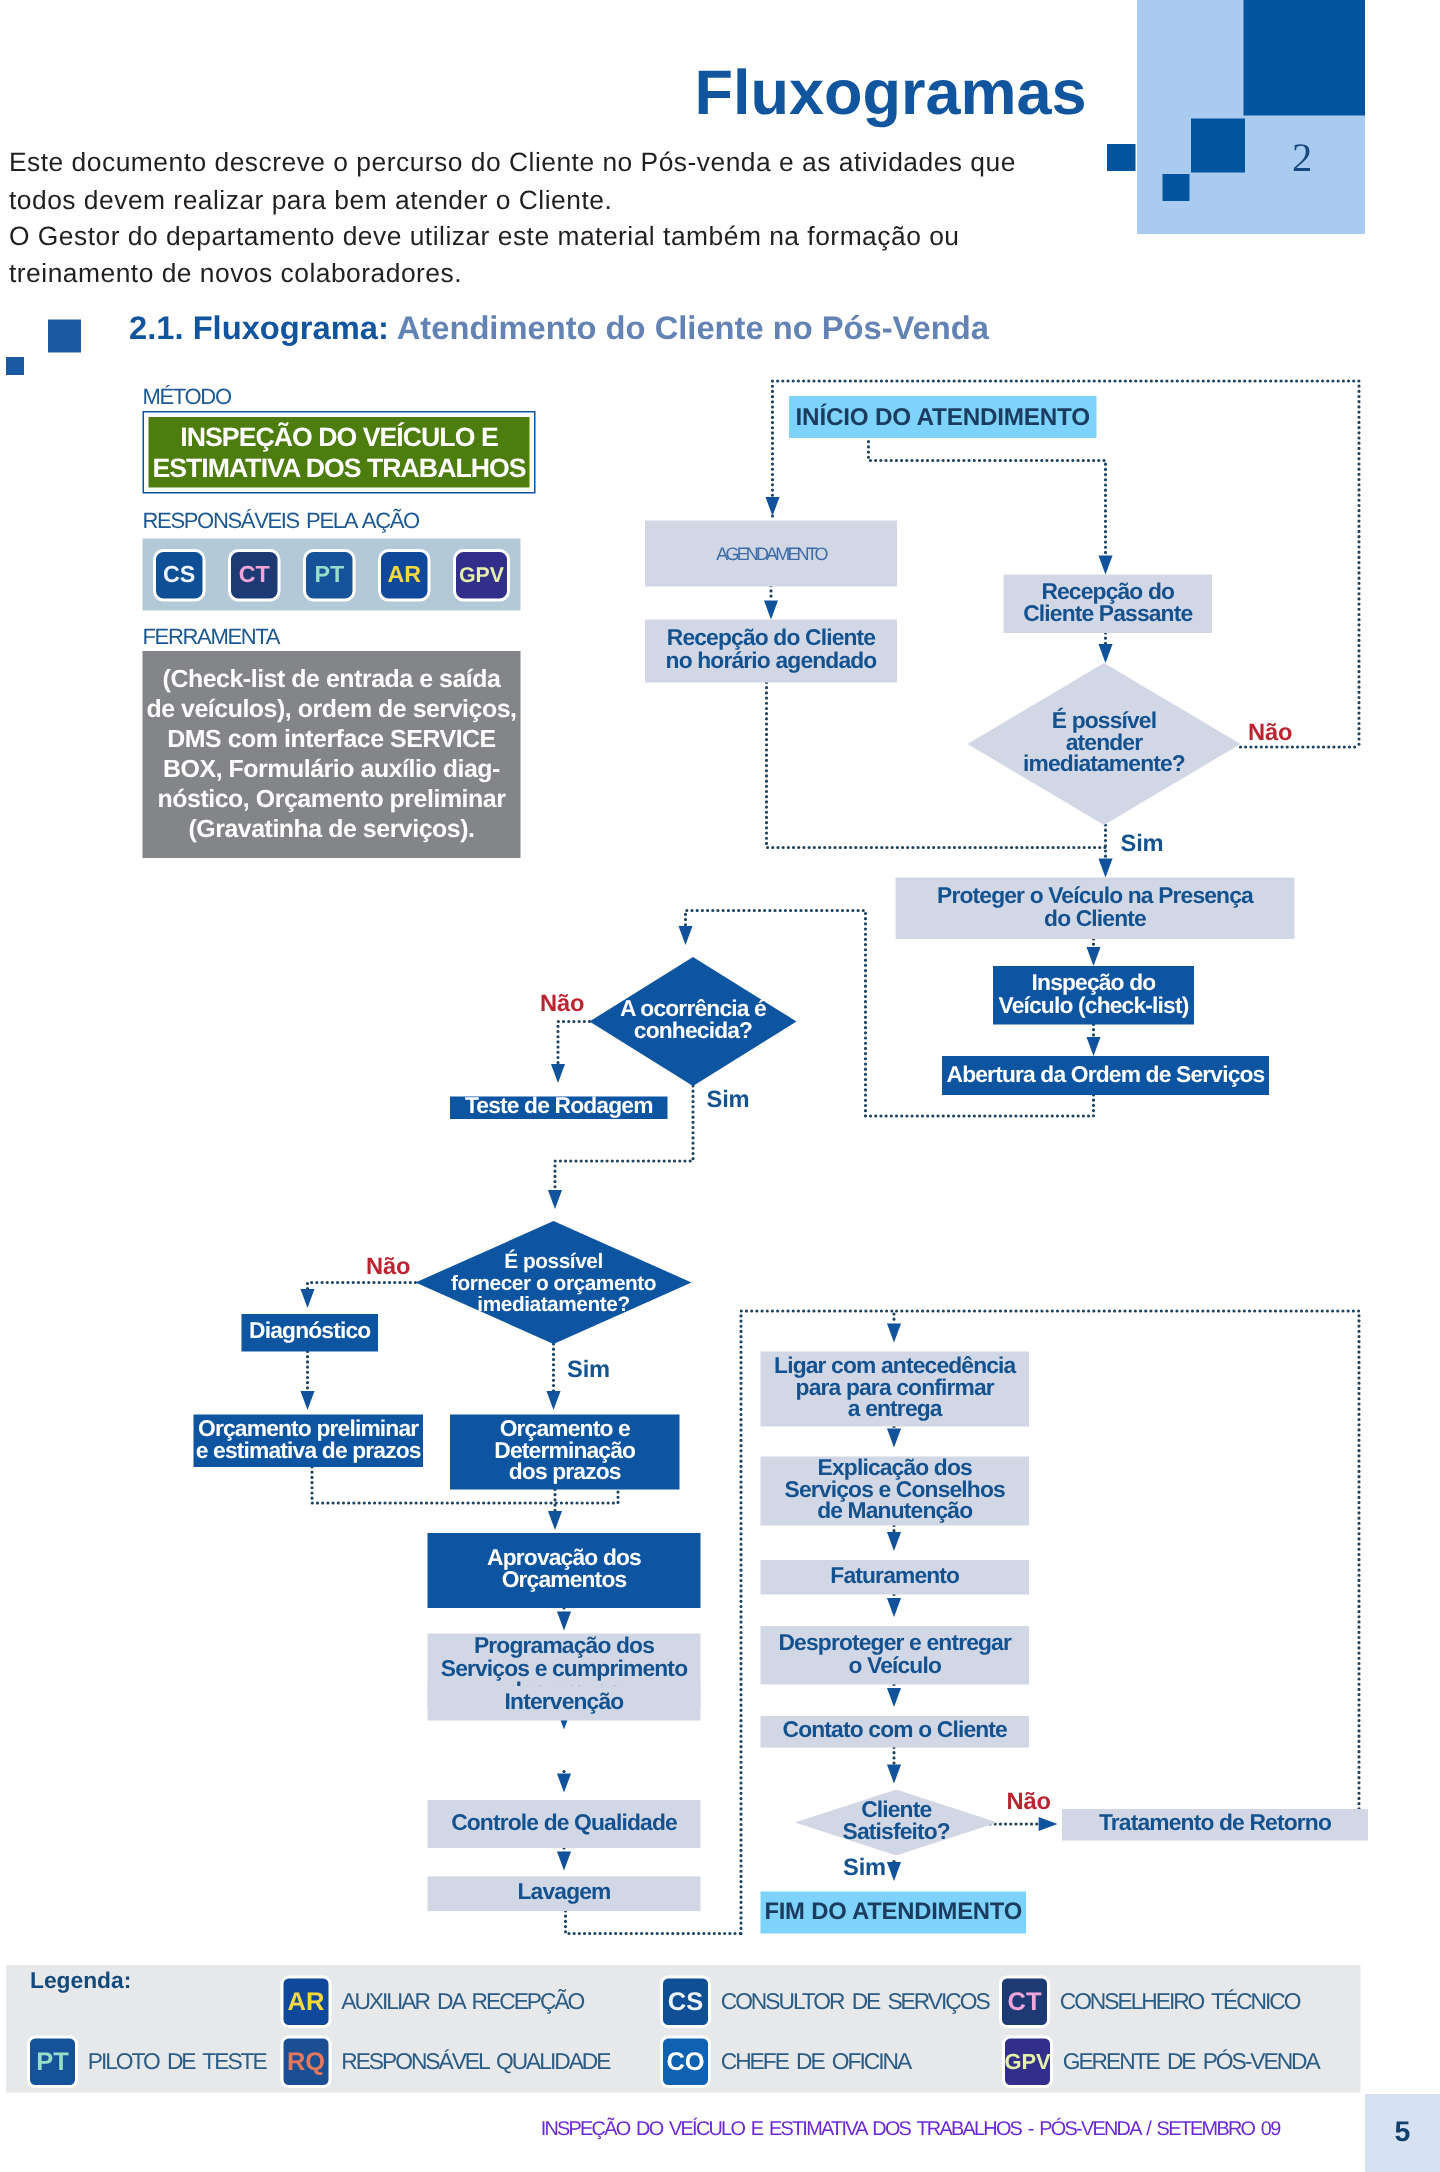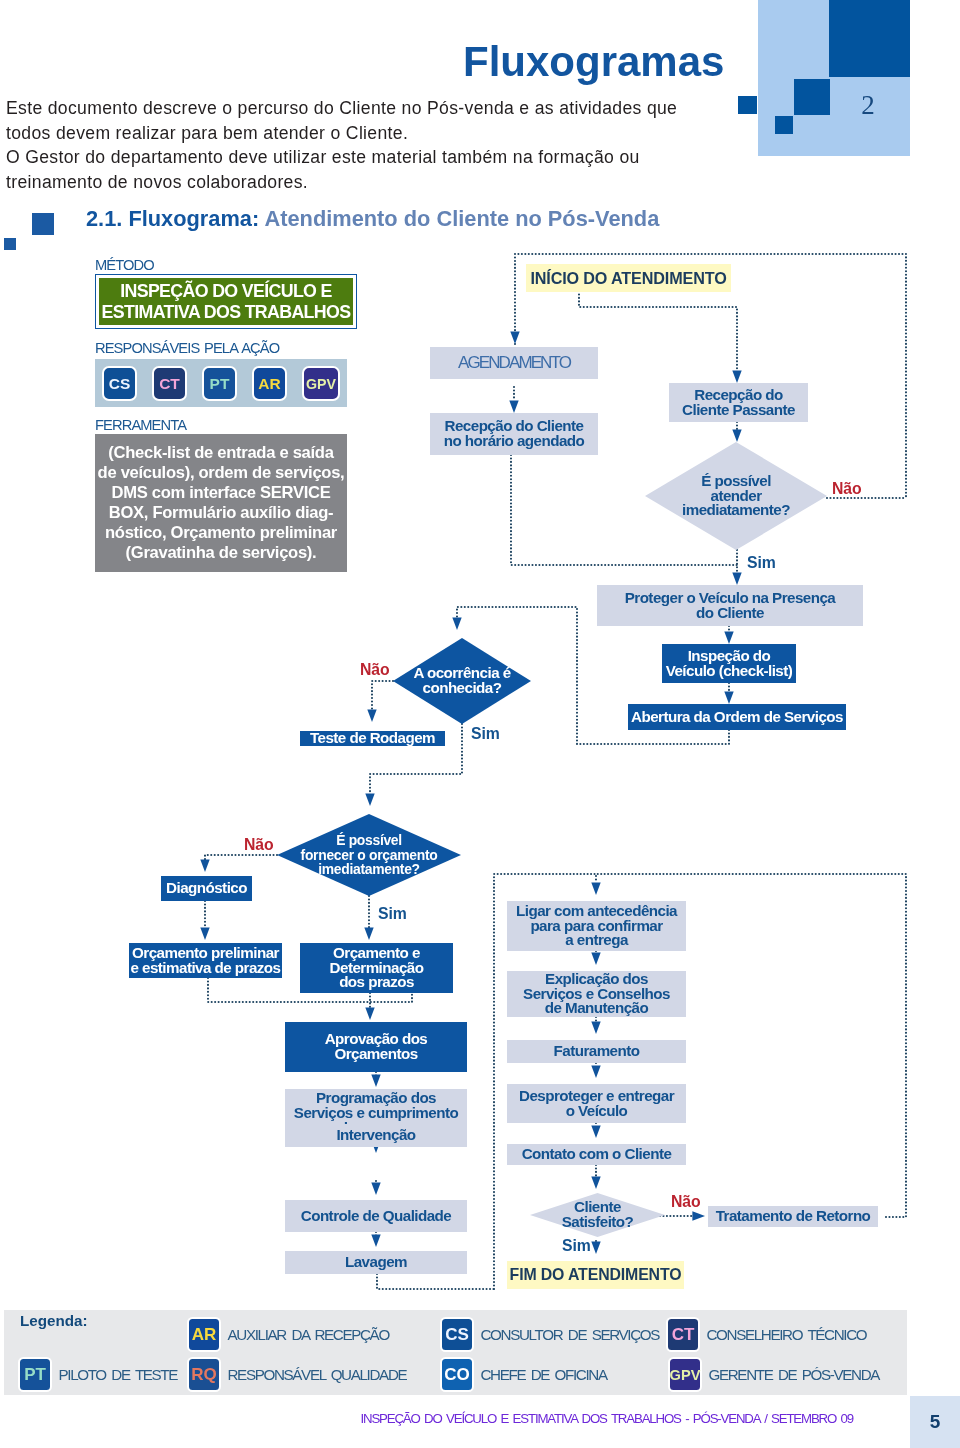--- a/index.html
+++ b/index.html
@@ -28,21 +28,21 @@
   #sq-a{left:32px;top:213px;width:22px;height:22px;background:#1b5aa3;}
   #sq-b{left:4px;top:238px;width:12px;height:12px;background:#1b5aa3;}
   #sec-title{left:86px;top:208px;font-size:21.8px;font-weight:bold;color:#12559f;white-space:nowrap;line-height:22px;}
   #sec-title .lt{color:#6383b5;}
   .lbl{color:#1c5892;font-size:14.7px;letter-spacing:-0.9px;word-spacing:1.6px;white-space:nowrap;}
   .node{position:absolute;box-sizing:border-box;display:flex;align-items:center;
         justify-content:center;text-align:center;font-weight:bold;line-height:14.9px;
         font-size:15.2px;letter-spacing:-0.55px;white-space:nowrap;}
   .n-dark{background:#0d55a1;color:#ffffff;}
   .n-lav{background:#d2d7e6;color:#13528f;}
-  .n-org{background:#fef9c3;color:#1b3c5e;}
+  .n-org{background:#7dd3fc;color:#1b3c5e;}
   .dia{position:absolute;display:flex;align-items:center;justify-content:center;
        text-align:center;font-weight:bold;line-height:14.9px;
        font-size:15.2px;letter-spacing:-0.55px;white-space:nowrap;}
   .dia>span{position:relative;z-index:2;}
   .dia .shape{position:absolute;inset:0;z-index:1;}
   .ylabel{position:absolute;font-weight:bold;font-size:15.8px;letter-spacing:-0.1px;color:#14538f;white-space:nowrap;line-height:16px;}
   .nlabel{position:absolute;font-weight:bold;font-size:15.8px;letter-spacing:-0.1px;color:#bb2430;white-space:nowrap;line-height:16px;}
 
   
   #metodo-lbl{left:95px;top:257px;}
@@ -56,21 +56,21 @@
   #ferr-lbl{left:95px;top:417px;}
   #ferr-box{left:95px;top:434px;width:252px;height:138px;background:#848589;color:#fff;
       font-size:16.6px;font-weight:bold;line-height:20px;text-align:center;letter-spacing:-0.3px;
       display:flex;align-items:center;justify-content:center;box-sizing:border-box;}
   #ferr-box>div{white-space:nowrap;}
   .badge{position:absolute;box-sizing:border-box;border-radius:7px;
       border:2.4px solid #ffffff;display:flex;align-items:center;justify-content:center;
       font-weight:bold;font-size:15.5px;}
   
   #n-inicio{left:526px;top:264px;width:205px;height:28px;font-size:16.2px;letter-spacing:-0.15px;}
-  #n-agendamento{left:430px;top:347px;width:168px;height:32px;font-size:17px;font-weight:normal;letter-spacing:-1.9px;color:#3d6da8;}
+  #n-agendamento{left:430px;top:347px;width:168px;height:44px;font-size:12px;font-weight:normal;letter-spacing:-1.9px;color:#3d6da8;}
   #n-recepcao_agendado{left:430px;top:413px;width:168px;height:42px;}
   #n-recepcao_passante{left:669px;top:383px;width:139px;height:39px;}
   #d-possivel_atender{left:645px;top:442px;width:182px;height:108px;}
   #n-proteger{left:597px;top:585px;width:266px;height:41px;}
   #n-inspecao{left:662px;top:644px;width:134px;height:39px;}
   #n-abertura{left:628px;top:704px;width:218px;height:26px;}
   #d-ocorrencia{left:393px;top:638px;width:138px;height:86px;}
   #n-teste_rodagem{left:300px;top:731px;width:145px;height:15px;}
   #d-orcamento_imediato{left:277px;top:814px;width:184px;height:82px;font-size:13.9px;letter-spacing:-0.3px;line-height:14.6px;}
   #n-diagnostico{left:161px;top:876px;width:91px;height:25px;}
@@ -80,21 +80,21 @@
   #n-programacao{left:285px;top:1089px;width:182px;height:49px;}
   #n-intervencao{left:285px;top:1124px;width:182px;height:23px;}
   #n-controle{left:285px;top:1200px;width:182px;height:32px;}
   #n-lavagem{left:285px;top:1251px;width:182px;height:23px;}
   #n-ligar{left:507px;top:901px;width:179px;height:50px;}
   #n-explicacao{left:507px;top:971px;width:179px;height:46px;}
   #n-faturamento{left:507px;top:1040px;width:179px;height:23px;}
   #n-desproteger{left:507px;top:1084px;width:179px;height:39px;}
   #n-contato{left:507px;top:1144px;width:179px;height:21px;}
   #d-satisfeito{left:530px;top:1193px;width:135px;height:44px;}
-  #n-tratamento{left:708px;top:1206px;width:170px;height:21px;}
+  #n-tratamento{left:708px;top:1206px;width:204px;height:21px;}
   #n-fim{left:507px;top:1261px;width:177px;height:28px;font-size:15.9px;letter-spacing:-0.15px;}
 
   .legend-item{display:flex;align-items:center;}
   .badge.lgb{position:relative;width:34px;height:35px;border-radius:5.5px;border:2.2px solid #fff;
      font-size:17px;flex:0 0 auto;}
     .lgt{margin-left:6.5px;color:#2b5c85;font-size:15.2px;letter-spacing:-1.35px;word-spacing:2.6px;white-space:nowrap;}
   #legend-box{left:4px;top:1310px;width:903px;height:85px;background:#e7e8ea;}
   #legend-title{left:20px;top:1313px;font-size:15.2px;font-weight:bold;color:#134a7c;line-height:16px;}
   #footer-text{left:0;top:1411px;width:853px;text-align:right;font-size:13.25px;color:#6d28d9;letter-spacing:-1.16px;word-spacing:1.9px;}
   #footer-pagebox{left:910px;top:1396px;width:50px;height:52px;background:#d6e2f2;

